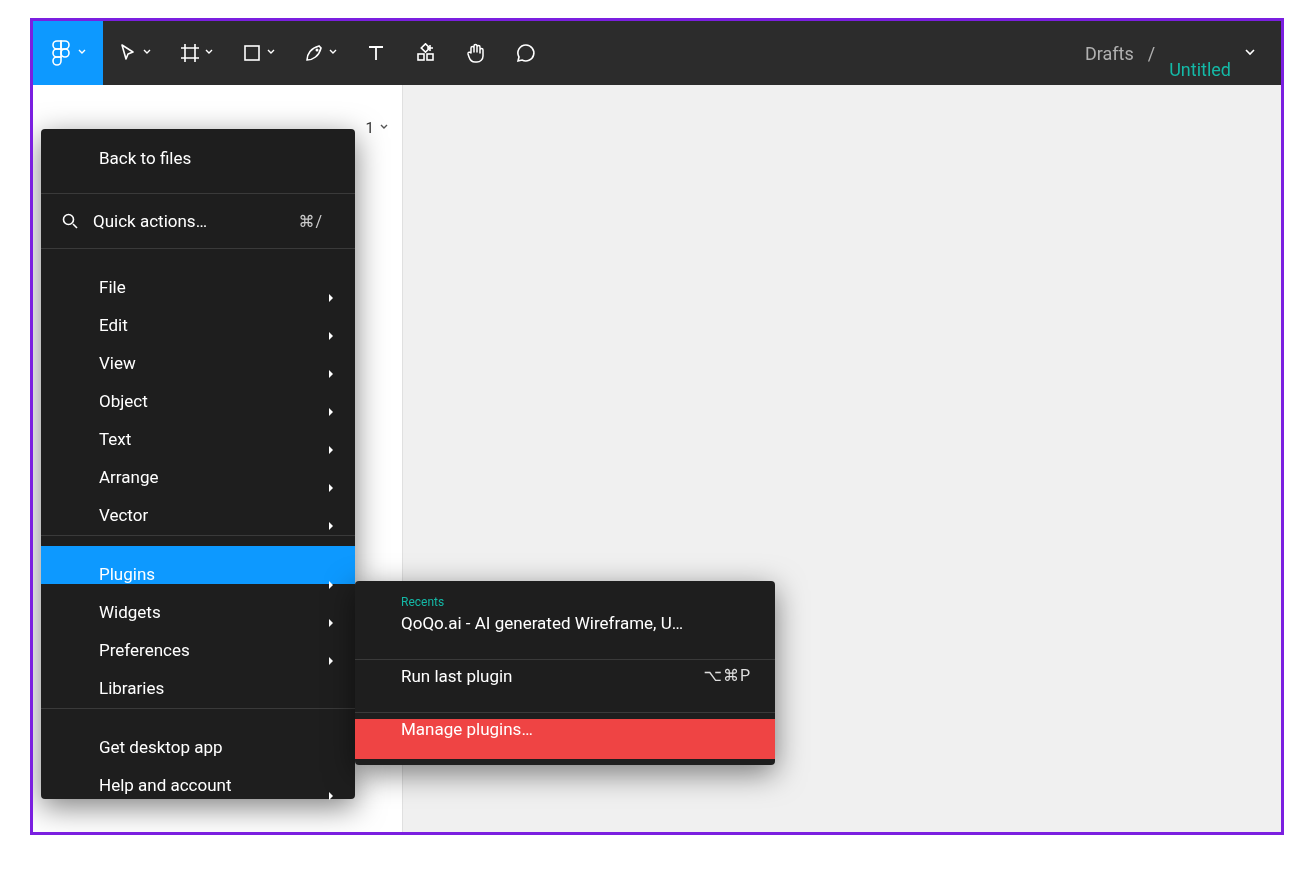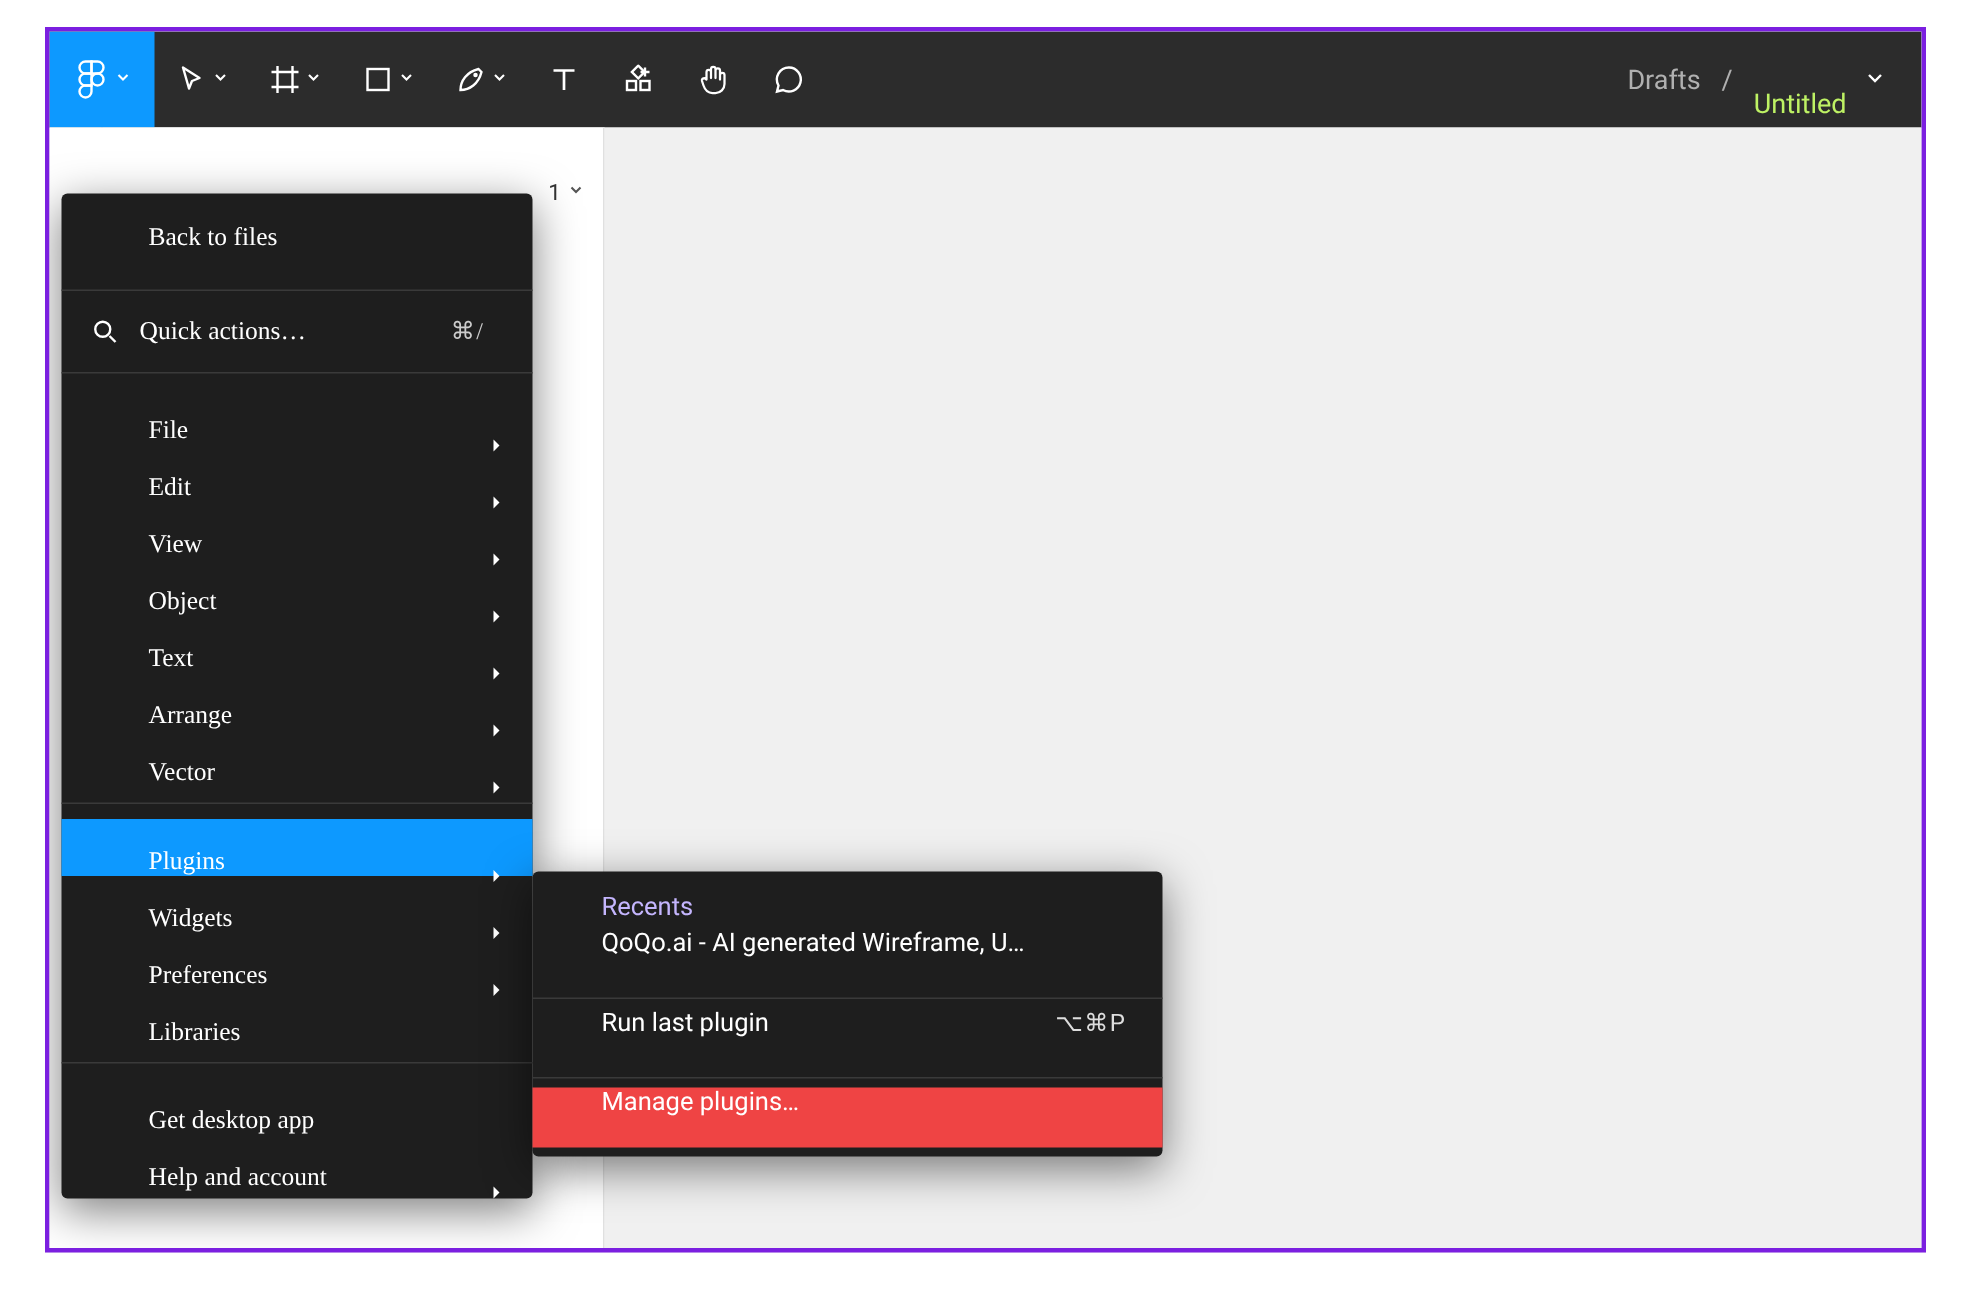--- a/index.html
+++ b/index.html
@@ -69,21 +69,21 @@
   .chev svg { display:block; }
   .breadcrumb {
     margin-left: auto;
     display: flex;
     align-items: center;
     gap: 14px;
     padding-right: 28px;
     font-size: 18px;
   }
   .bc-muted { color: #b0b0b0; }
-  .bc-strong { color: #bef264; margin-top: 32px; }
+  .bc-strong { color: #14b8a6; margin-top: 32px; }
   .canvas {
     position: absolute;
     left: 0;
     right: 0;
     top: 64px;
     bottom: 0;
     background: #f0f0f0;
   }
   .left-panel-ghost {
     position: absolute;
@@ -105,21 +105,20 @@
   .menu {
     position: absolute;
     left: 8px;
     top: 44px;
     width: 314px;
     background: #1e1e1e;
     border-radius: 4px;
     color: #fff;
     font-size: 17px;
     box-shadow: 0 8px 30px rgba(0,0,0,0.5);
-    font-family: Liberation Serif, serif;
   }
   .menu-item, .menu-header-item {
     height: 40px;
     display: flex;
     align-items: flex-end;
     padding: 0 18px 0 26px;
   }
   .menu-top {
     height: 58px;
     display: flex;
@@ -165,22 +164,22 @@
     top: 496px;
     width: 420px;
     background: #1e1e1e;
     border-radius: 4px;
     color: #fff;
     font-size: 17px;
     box-shadow: 0 8px 30px rgba(0,0,0,0.5);
     padding: 6px 0;
   }
   .sub-header {
-    color: #c4b5fd;
-    font-size: 17px;
+    color: #14b8a6;
+    font-size: 12px;
     padding: 8px 44px 4px 46px;
   }
   .sub-item {
     height: 40px;
     display: flex;
     align-items: flex-start;
     padding: 0 24px 0 46px;
   }
   .sub-item.hl {
     background: #ef4444;

